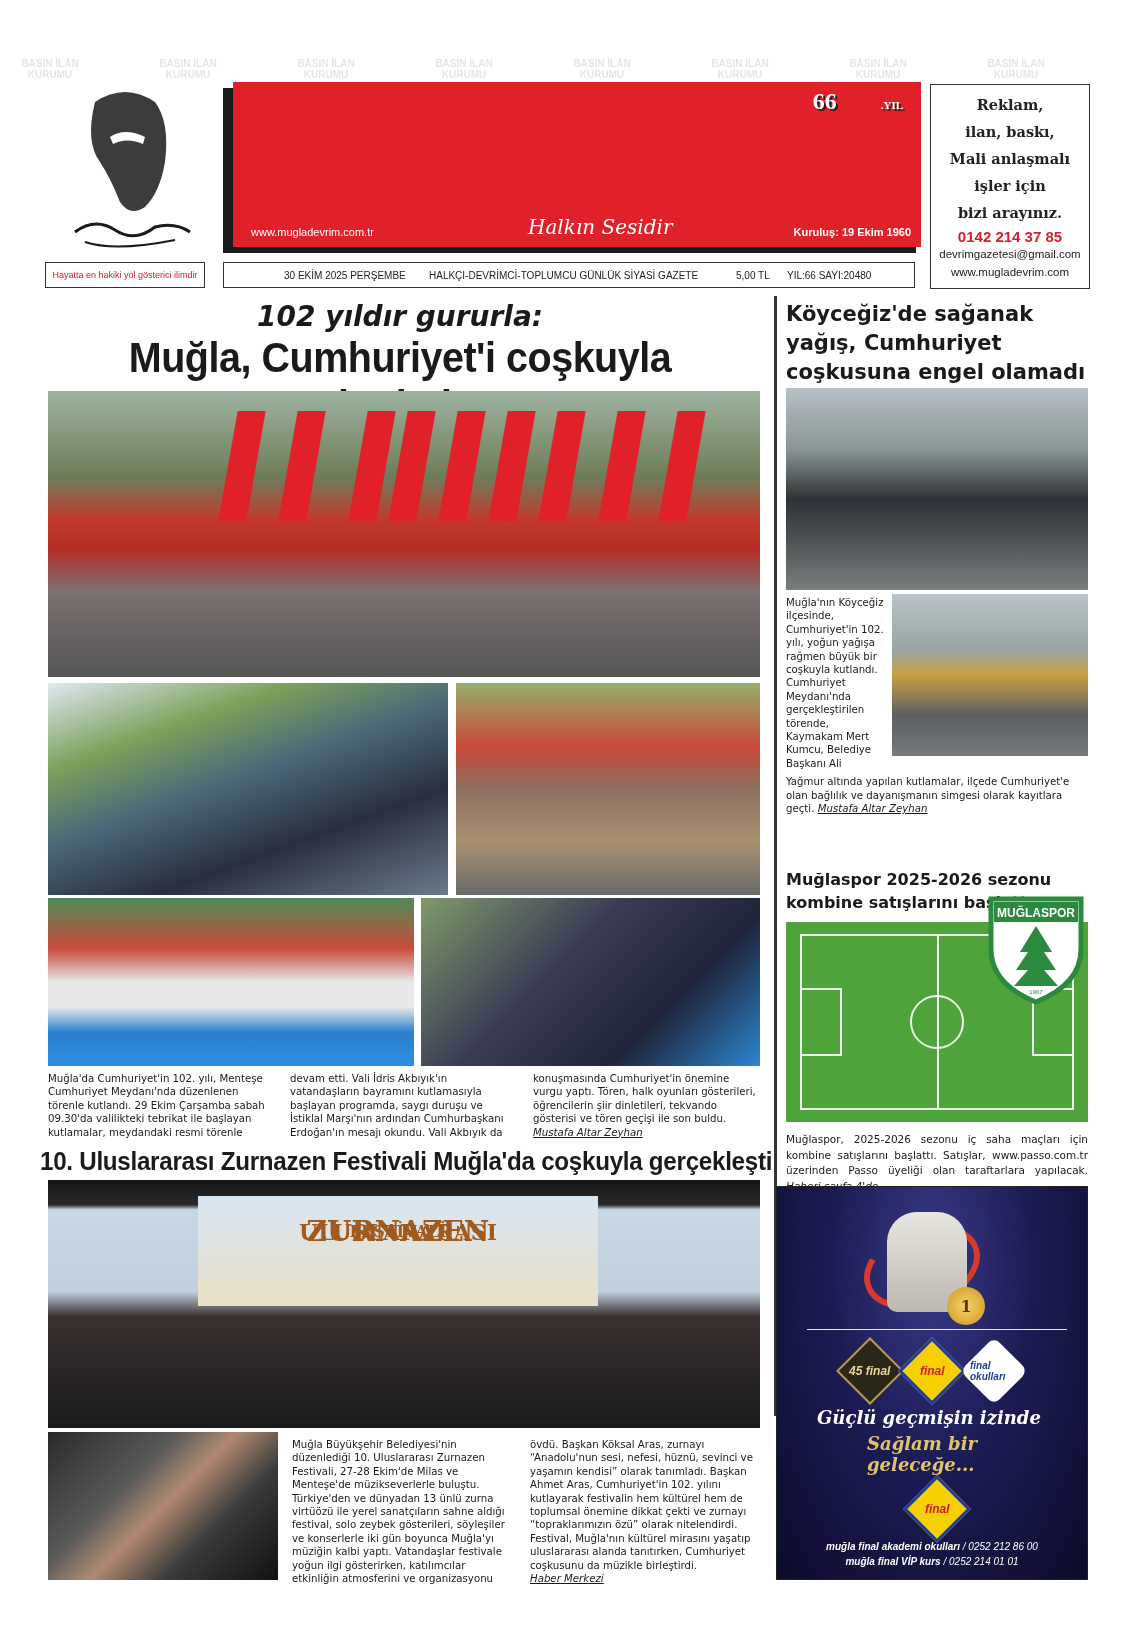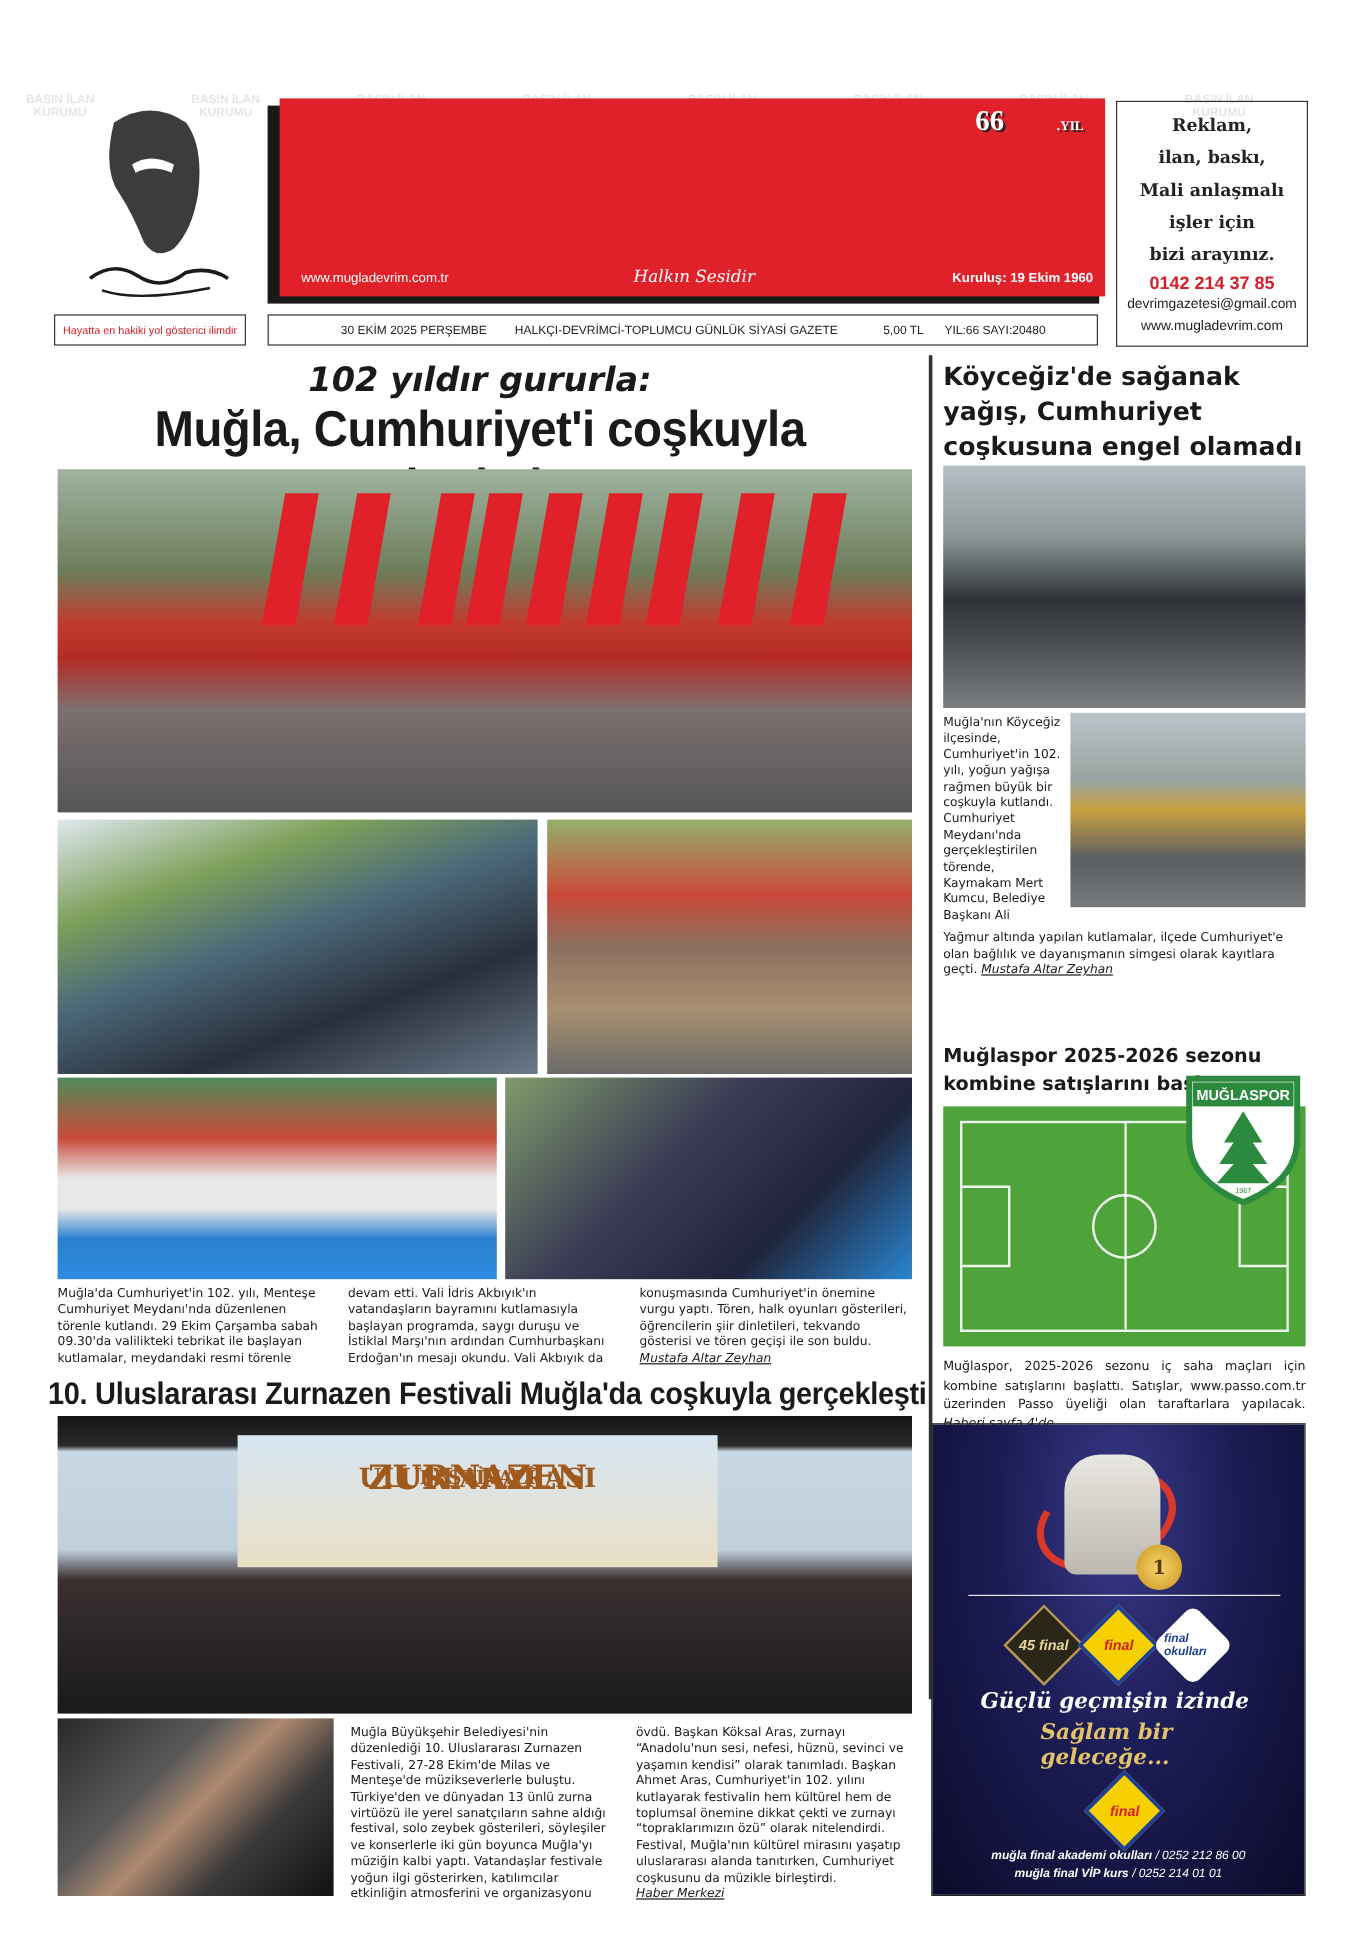--- a/index.html
+++ b/index.html
@@ -11,21 +11,21 @@
   .ataturk { left: 55px; top: 82px; width: 150px; height: 180px; }
   .motto-box { left: 45px; top: 262px; width: 160px; height: 26px; border: 1px solid #333; display:flex; align-items:center; justify-content:center;
     font-family: "Liberation Sans", sans-serif; font-size: 9px; color: #d4202a; }
   .logo-shadow { left: 223px; top: 88px; width: 693px; height: 165px; background: #1a1a1a; }
   .logo { left: 233px; top: 82px; width: 688px; height: 165px; background: #e0212a; overflow: hidden; }
   .logo-word { position:absolute; left: 20px; top: -18px; font-family: "DejaVu Serif", serif; font-weight: bold; font-size: 150px; color: #fff;
     letter-spacing: -4px; text-shadow: 4px 4px 0 #222; line-height: 1; }
   .logo-year { position:absolute; right: 18px; top: 6px; font-family: "Liberation Serif", serif; font-weight: bold; color:#fff; font-size: 24px; text-shadow: 2px 2px 0 #222; }
   .logo-year small { font-size: 11px; padding-left: 44px; }
   .logo-url { position:absolute; left: 18px; bottom: 9px; font-family:"Liberation Sans", sans-serif; font-size: 11px; color:#fff; }
-  .logo-slogan { position:absolute; left: 295px; bottom: 8px; font-family:"DejaVu Serif", serif; font-style: italic; font-size: 14px; color:#fff;text-align:center; }
+  .logo-slogan { position:absolute; left: 295px; bottom: 8px; font-family:"DejaVu Serif", serif; font-style: italic; font-size: 20px; color:#fff;text-align:center; }
   .logo-founded { position:absolute; right: 10px; bottom: 9px; font-family:"Liberation Sans", sans-serif; font-weight:bold; font-size: 11px; color:#fff; }
   .infobar { left: 223px; top: 262px; width: 692px; height: 26px; border: 1px solid #333; display:flex; align-items:center;
     font-family:"Liberation Sans", sans-serif; font-size: 10px; color:#222; }
   .infobar span { position:absolute; white-space: nowrap; }
   .ad-box { left: 930px; top: 84px; width: 160px; height: 205px; border: 1px solid #333; text-align:center; padding-top: 6px; }
   .ad-box .line { font-family: "DejaVu Serif", serif; font-weight: bold; font-size: 14.5px; line-height: 27px; color:#222; }
   .ad-box .phone { font-family:"Liberation Sans", sans-serif; font-weight:bold; font-size: 15px; color:#d4202a; margin-top:2px; }
   .ad-box .small { font-family:"Liberation Sans", sans-serif; font-size: 11.5px; color:#222; line-height: 18px; }
 
   
@@ -88,21 +88,21 @@
   .d2 { background:#f6d000; border: 3px solid #1d3f9a; } .d2 span { color:#d4202a; }
   .d3 { background:#fff; border-radius: 8px; } .d3 span { color:#1d3f9a; font-size: 10px; }
   .ad .slogan1 { position:absolute; left: 40px; top: 220px; font-family:"DejaVu Serif", serif; font-style: italic; font-weight: bold; font-size: 18px; color:#fff; }
   .ad .slogan2 { position:absolute; left: 90px; top: 246px; font-family:"DejaVu Serif", serif; font-style: italic; font-weight: bold; font-size: 18px; color:#e2c26a; }
   .ad .bottom-logo { position:absolute; left: 136px; top: 298px; }
   .ad .contact { position:absolute; left: 0; right: 0; text-align:center; font-family:"Liberation Sans", sans-serif; font-style: italic; font-weight:bold; color:#fff; font-size: 10px; }
   .ad .contact .num { font-weight: normal; }
   .ad .c1 { top: 354px; } .ad .c2 { top: 369px; }
 
   
-  .wm { position:absolute; font-family:"Liberation Sans", sans-serif; font-weight:bold; font-size: 10px; line-height: 11px; color: rgba(160,160,160,0.28); text-align:center; width: 80px; margin-top: 20px; }
+  .wm { position:absolute; font-family:"Liberation Sans", sans-serif; font-weight:bold; font-size: 10px; line-height: 11px; color: rgba(160,160,160,0.28); text-align:center; width: 80px; }
 </style>
 </head>
 <body>
 
 <div>
   <div class="wm" style="left:10px;top:58px">
       <div>BASIN İLAN</div>
       <div>KURUMU</div>
     </div>
   <div class="wm" style="left:148px;top:58px">

